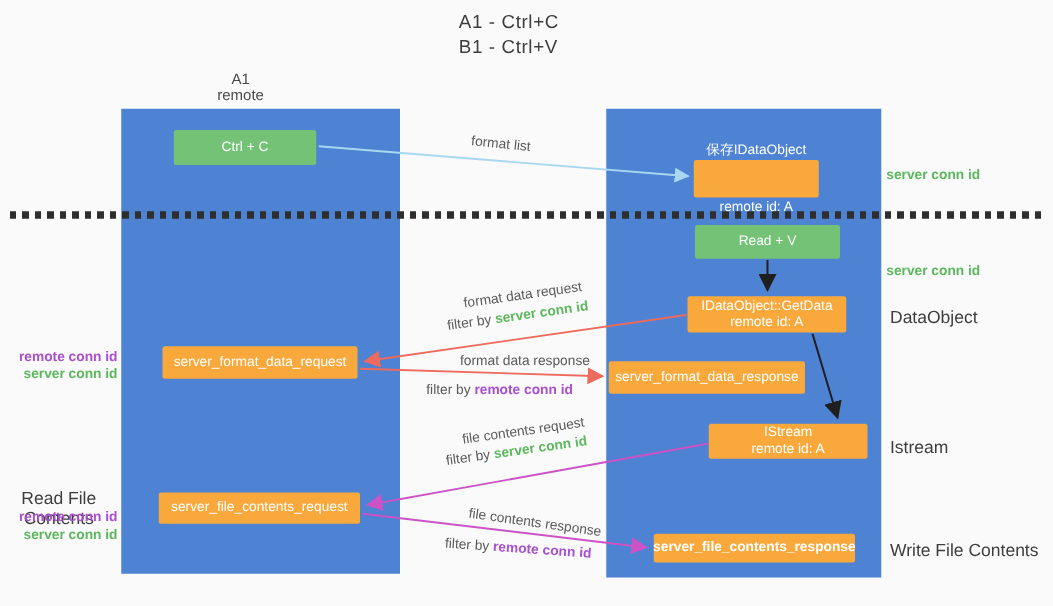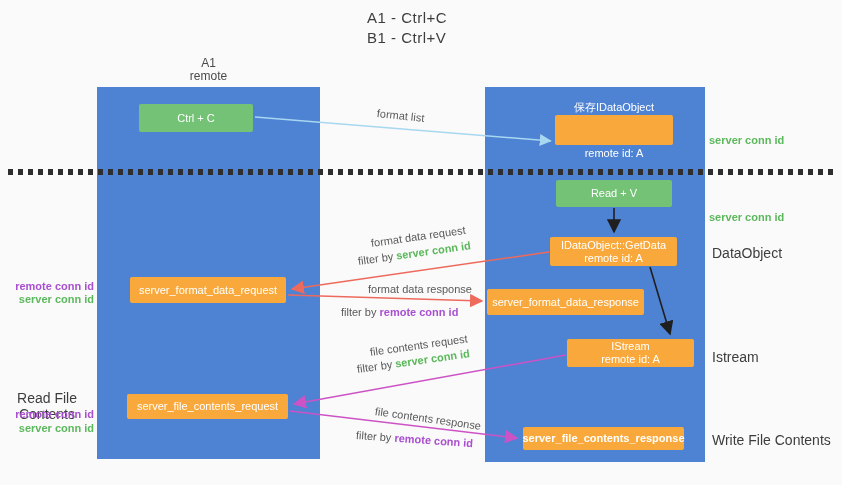--- a/index.html
+++ b/index.html
@@ -32,21 +32,21 @@
 </head>
 <body>
 
 <div class="canvas">
 
   <div class="title">
     <div>A1 - Ctrl+C</div>
     <div>B1 - Ctrl+V</div>
   </div>
 
-  <div class="col-header" style="left:97px;top:57px;width:223px;">
+  <div class="col-header" style="left:81px;top:57px;width:223px;">
     <div>A1</div>
     <div>remote</div>
   </div>
 
   <div class="column" style="left:97px;top:87px;width:223px;height:372px;"></div>
   <div class="column" style="left:485px;top:87px;width:220px;height:375px;"></div>
 
   <div class="dotted"></div>
 
   <svg class="arrows" width="842" height="485">
@@ -69,21 +69,21 @@
     <line x1="549" y1="252" x2="292" y2="289" style="stroke:var(--arrow-salmon);stroke-width:1.5;" marker-end="url(#m-salmon)"></line>
     <line x1="288" y1="295" x2="482" y2="301" style="stroke:var(--arrow-salmon);stroke-width:1.5;" marker-end="url(#m-salmon)"></line>
     <line x1="650" y1="267" x2="670" y2="334" style="stroke:var(--arrow-black);stroke-width:1.6;" marker-end="url(#m-black)"></line>
     <line x1="566" y1="355" x2="294" y2="404" style="stroke:var(--arrow-magenta);stroke-width:1.5;" marker-end="url(#m-magenta)"></line>
     <line x1="290" y1="411" x2="517" y2="438" style="stroke:var(--arrow-magenta);stroke-width:1.5;" marker-end="url(#m-magenta)"></line>
   </svg>
 
   <div class="box green" style="left:139px;top:104px;width:114px;height:28px;">
     <div>Ctrl + C</div>
   </div>
-  <div class="box orange" style="left:555px;top:115px;width:118px;height:30px;gap:33px;">
+  <div class="box orange" style="left:555px;top:128px;width:100px;height:30px;gap:33px;">
     <div>保存IDataObject</div>
     <div>remote id: A</div>
   </div>
   <div class="box green" style="left:556px;top:180px;width:116px;height:27px;">
     <div>Read + V</div>
   </div>
   <div class="box orange" style="left:550px;top:237px;width:127px;height:29px;">
     <div>IDataObject::GetData</div>
     <div>remote id: A</div>
   </div>

